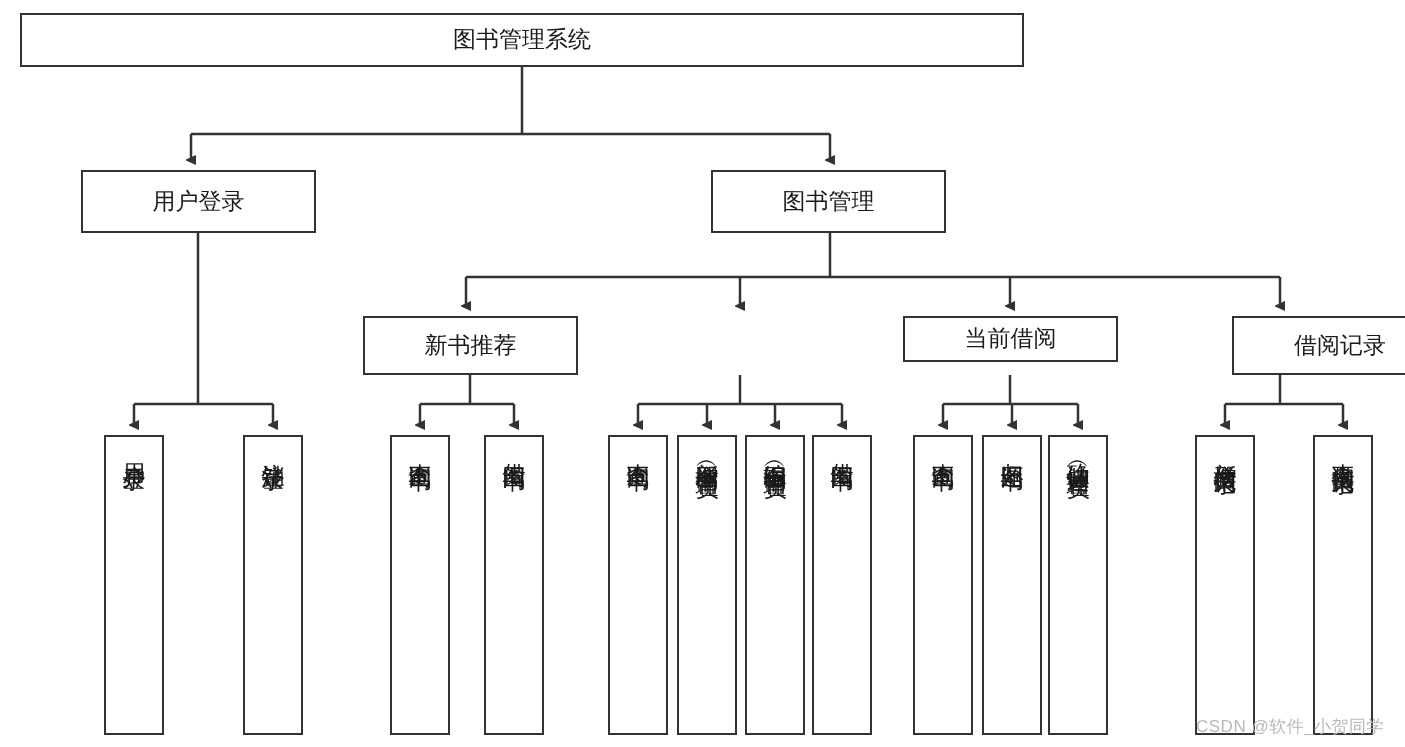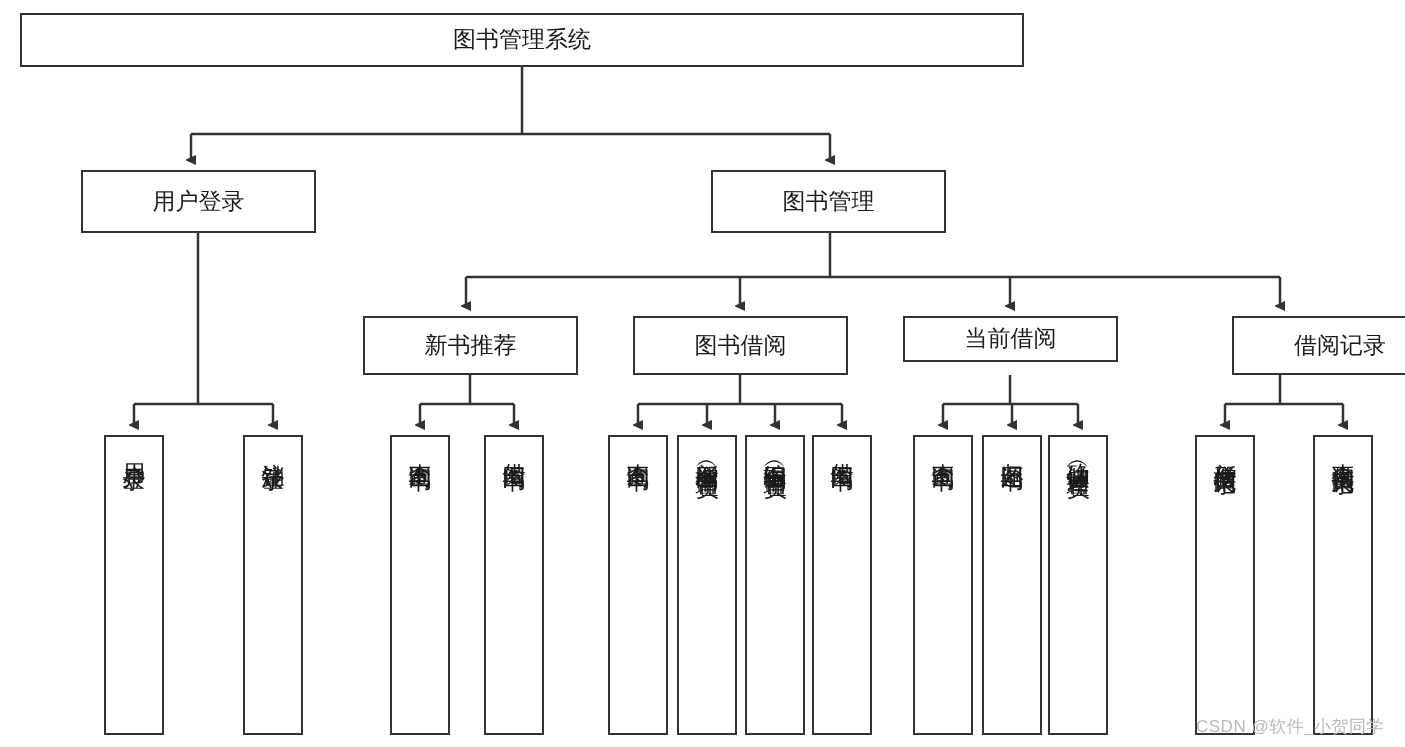--- a/index.html
+++ b/index.html
@@ -134,23 +134,20 @@
   <div class="node h" style="left:81px; top:170px; width:235px; height:63px;">
     <span class="label">用户登录</span>
   </div>
   <div class="node h" style="left:711px; top:170px; width:235px; height:63px;">
     <span class="label">图书管理</span>
   </div>
 
   <div class="node h" style="left:363px; top:316px; width:215px; height:59px;">
     <span class="label">新书推荐</span>
   </div>
-  <div class="node h" style="left:633px; top:316px; width:215px; height:59px;">
-    <span class="label">图书借阅</span>
-  </div>
   <div class="node h" style="left:903px; top:316px; width:215px; height:46px;">
     <span class="label">当前借阅</span>
   </div>
   <div class="node h" style="left:1232px; top:316px; width:216px; height:59px;">
     <span class="label">借阅记录</span>
   </div>
 
   <div class="node v" style="left:104px; top:435px; width:60px; height:300px;">
     <span class="label">用户登录</span>
   </div>

